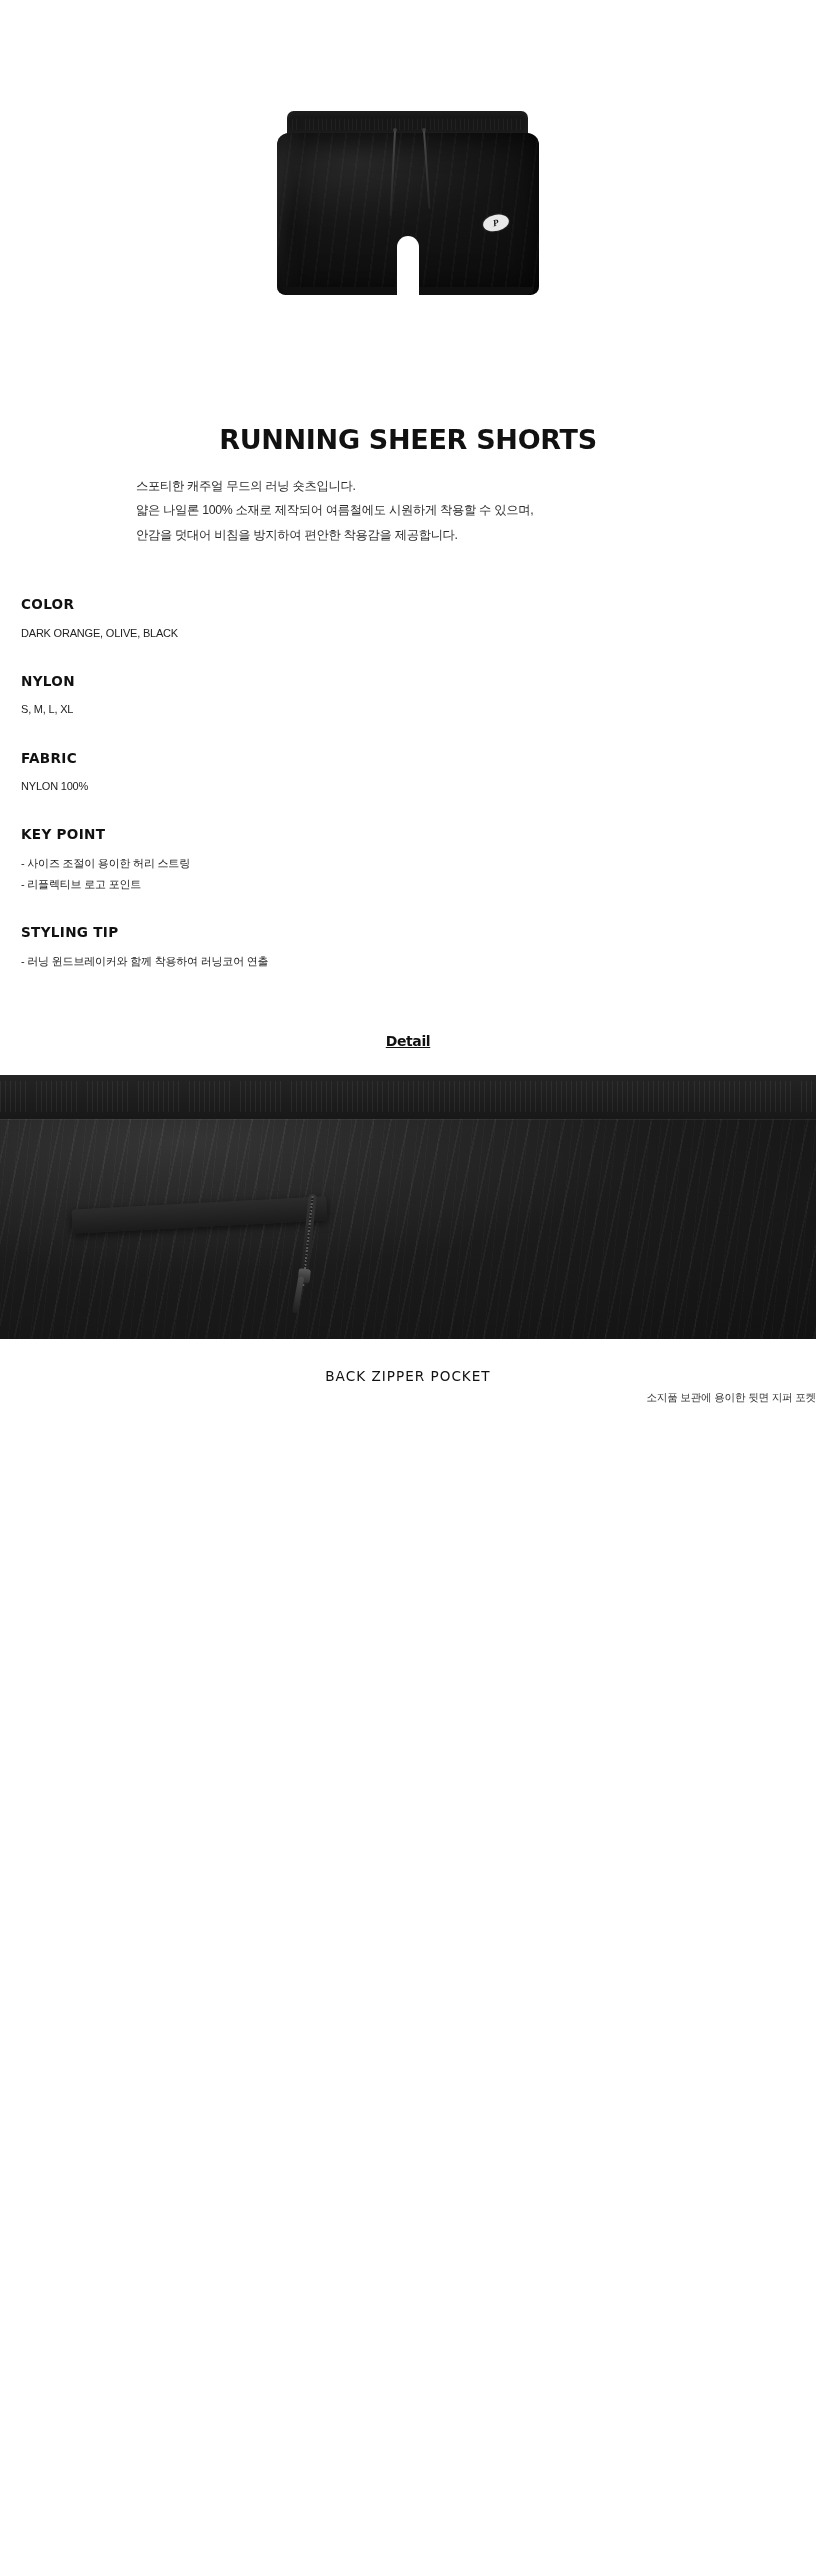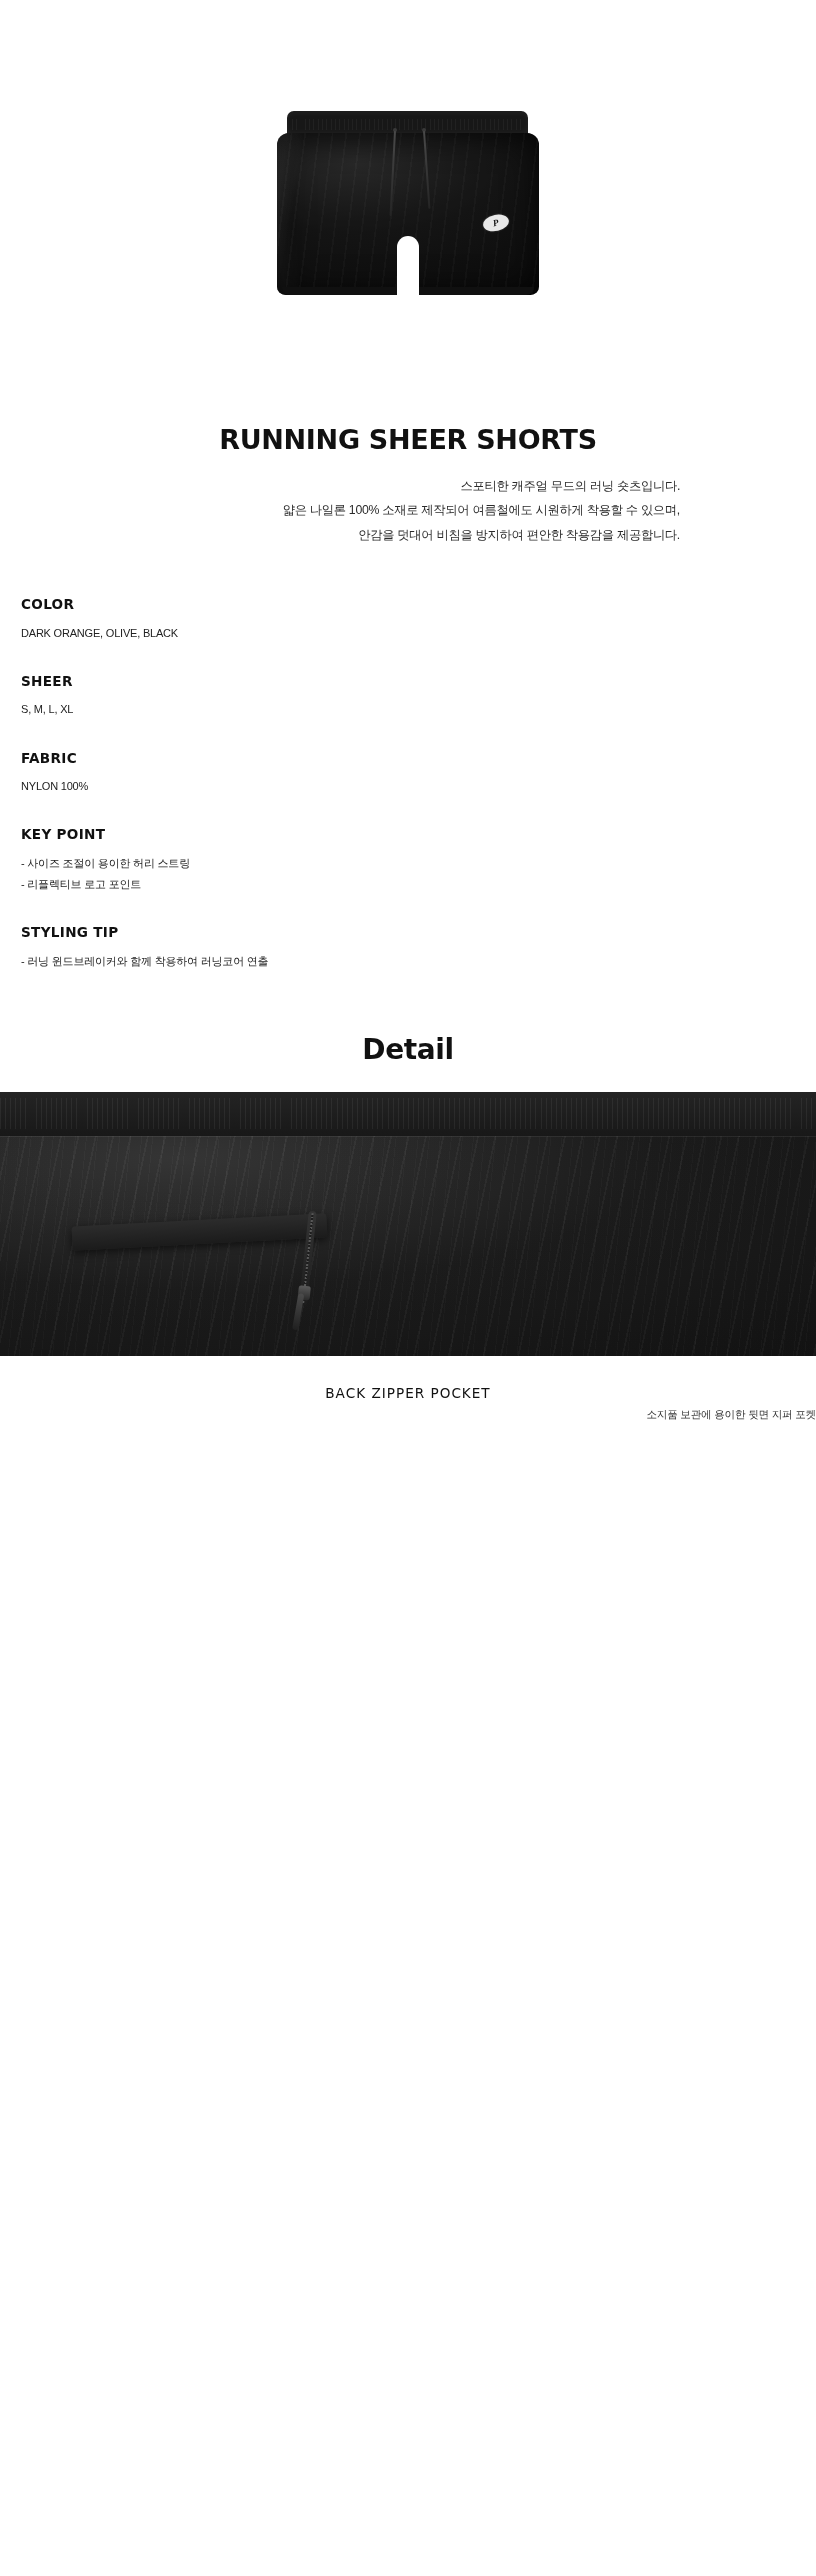--- a/index.html
+++ b/index.html
@@ -163,21 +163,21 @@
     font-size: 27px;
     font-weight: bold;
     letter-spacing: -0.3px;
     color: #111;
     font-family: "DejaVu Sans", sans-serif;
     margin: 12px;
   }
   .intro {
     margin: 18.7px auto 0;
     width: 544px;
-    text-align: right;
+    text-align: left;
     font-size: 12.3px;
     line-height: 2.0;
     color: #2b2b2b;
     letter-spacing: -0.3px;
   }
 
   
   .specs {
     margin: 49px 0 0 21px;
     width: 595px;
@@ -195,25 +195,26 @@
     font-size: 11px;
     line-height: 1.95;
     color: #222;
     letter-spacing: -0.2px;
   }
 
   
   .detail-heading {
     margin-top: 61px;
     text-align: center;
-    font-size: 28px;
+    font-size: 14px;
     font-weight: bold;
     color: #111;
     letter-spacing: -0.4px;
     font-family: "DejaVu Sans", sans-serif;
+    text-decoration: underline;
   }
   .detail-photo {
     margin-top: 25.5px;
     width: 816px;
     height: 264px;
     position: relative;
     background:
       radial-gradient(130% 110% at 22% 25%, #3a3a3a 0%, #1e1e1e 45%, #121212 100%);
     overflow: hidden;
   }
@@ -350,21 +351,21 @@
   </div>
 
   <div class="specs">
 
     <div class="spec-group">
       <h2 class="spec-head">COLOR</h2>
       <div class="spec-line">DARK ORANGE, OLIVE, BLACK</div>
     </div>
 
     <div class="spec-group">
-      <h2 class="spec-head">SHEER</h2>
+      <h2 class="spec-head">NYLON</h2>
       <div class="spec-line">S, M, L, XL</div>
     </div>
 
     <div class="spec-group">
       <h2 class="spec-head">FABRIC</h2>
       <div class="spec-line">NYLON 100%</div>
     </div>
 
     <div class="spec-group">
       <h2 class="spec-head">KEY POINT</h2>

